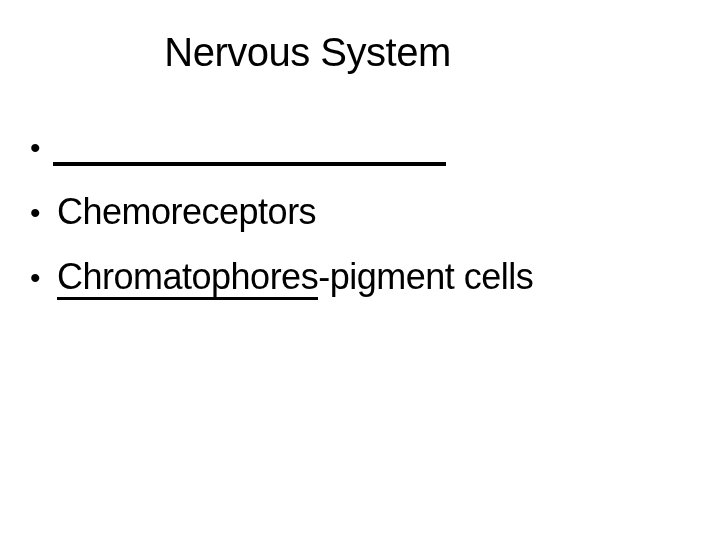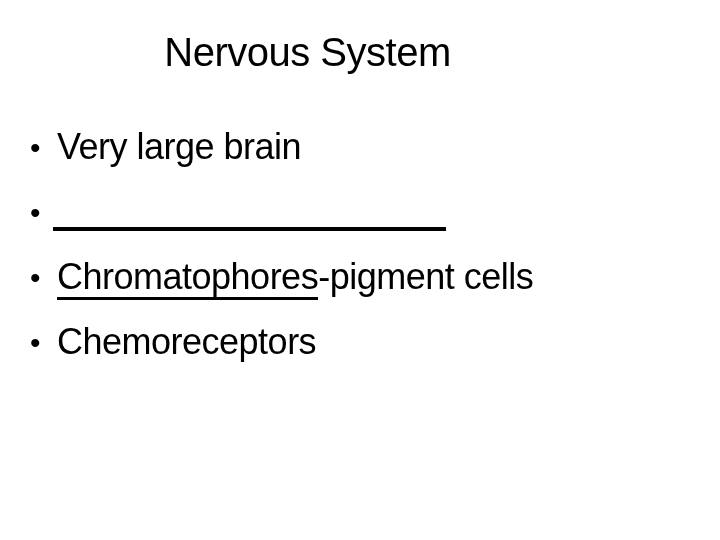--- a/index.html
+++ b/index.html
@@ -55,25 +55,22 @@
   }
 </style>
 </head>
 <body>
 
 <div class="slide">
   <h1 class="slide-title">Nervous System</h1>
 
   <ul class="bullet-list">
     <li class="bullet-item">
-      <span class="bullet-marker">•</span><span>Very large brain</span>
-    </li>
-    <li class="bullet-item">
       <span class="bullet-marker">•</span><span class="blank-line"></span>
     </li>
     <li class="bullet-item">
-      <span class="bullet-marker">•</span><span class="underlined-word">Chromatophores</span><span>-pigment cells</span>
+      <span class="bullet-marker">•</span><span>Chemoreceptors</span>
     </li>
     <li class="bullet-item">
-      <span class="bullet-marker">•</span><span>Chemoreceptors</span>
+      <span class="bullet-marker">•</span><span class="underlined-word">Chromatophores</span><span>-pigment cells</span>
     </li>
   </ul>
 </div>
 
 </body></html>

